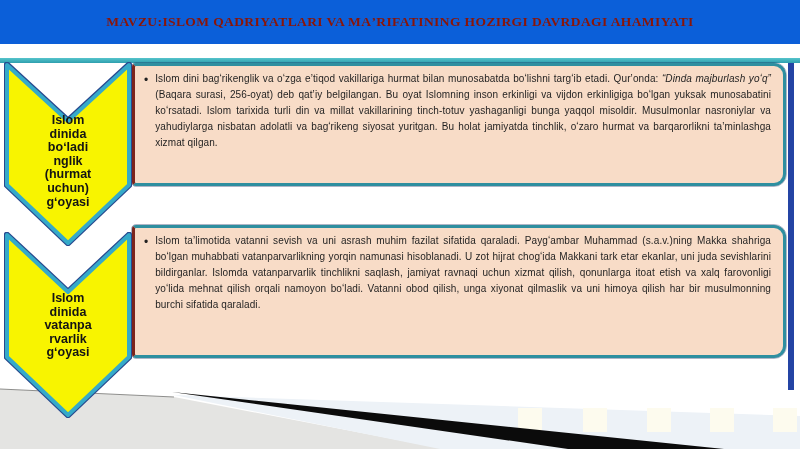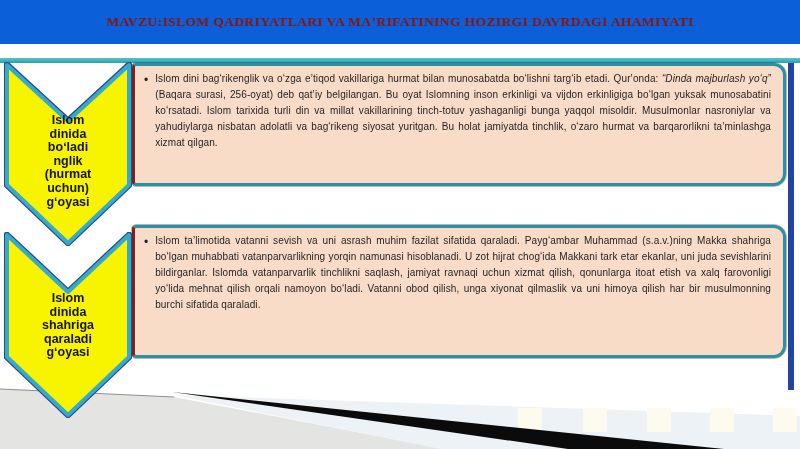--- a/index.html
+++ b/index.html
@@ -114,19 +114,19 @@
   </div>
 
   <div class="arrow arrow2">
     <svg viewBox="0 0 128 186">
       <path d="M3 3 L64 60 L125 3 L125 125 L64 183 L3 125 Z" fill="none" stroke="#27498f" stroke-width="6.5" stroke-linejoin="round"></path>
       <path d="M3 3 L64 60 L125 3 L125 125 L64 183 L3 125 Z" fill="#f8f400" stroke="#35aac9" stroke-width="4" stroke-linejoin="round"></path>
     </svg>
     <div class="atext">
       <span>Islom</span><br>
       <span>dinida</span><br>
-      <span>shahriga</span><br>
-      <span>qaraladi</span><br>
+      <span>vatanpa</span><br>
+      <span>rvarlik</span><br>
       <span>gʻoyasi</span>
     </div>
   </div>
 
 </div>
 
 </body></html>

